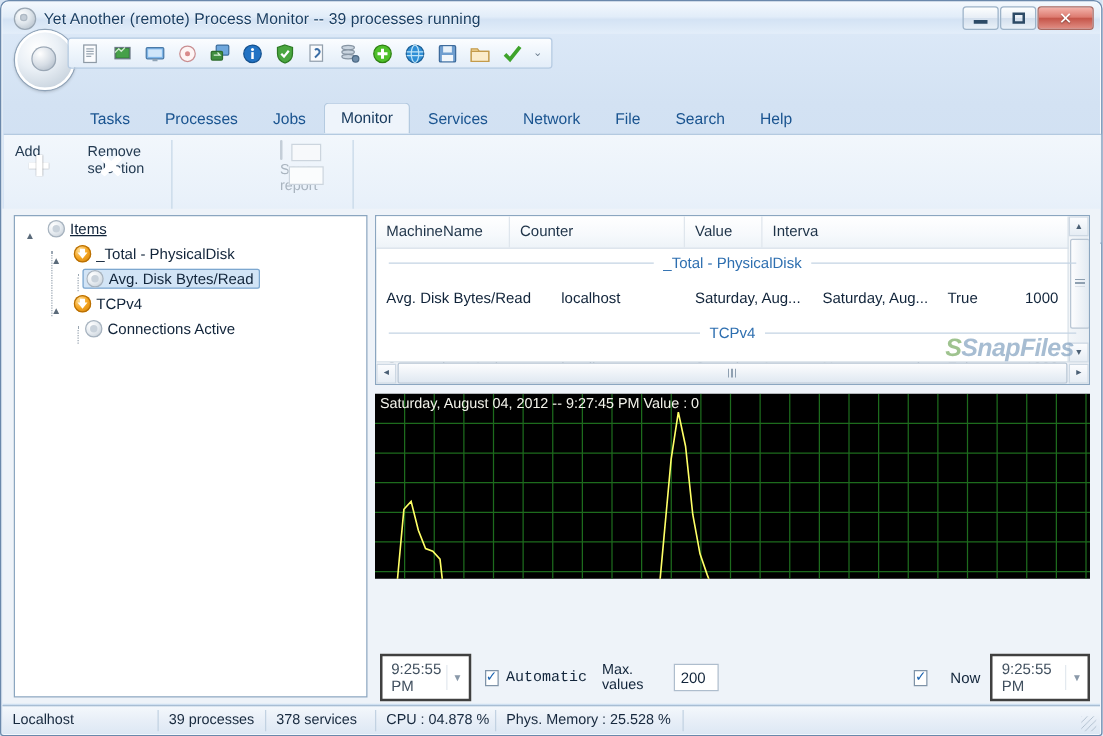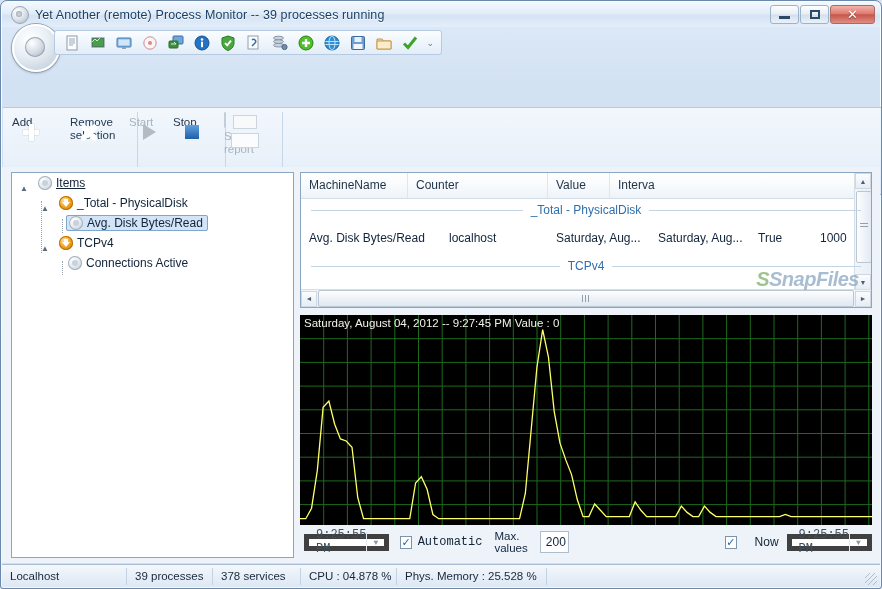--- a/index.html
+++ b/index.html
@@ -181,28 +181,27 @@
     background:linear-gradient(180deg,#f2f5f9,#e7eef5);border-top:1px solid #d6dfe8;display:flex;align-items:center;}
   #ghthumb{flex:1;height:15px;margin:0 1px;
     background:linear-gradient(180deg,#fdfdfe,#dfe8f1);border:1px solid #b9c6d4;border-radius:2px;position:relative;}
   #ghthumb .grip{position:absolute;left:50%;top:4px;margin-left:-4px;width:8px;height:7px;
     background:repeating-linear-gradient(90deg,#8fa0b1 0 1px,transparent 1px 3px);}
   #watermark{position:absolute;right:12px;bottom:16px;z-index:5;font-style:italic;font-weight:bold;
     font-size:20px;color:#8aa7c4;opacity:.75;letter-spacing:-.5px;pointer-events:none;}
   #watermark .sf{color:#7fb06a;}
   
   #chartpanel{position:absolute;left:298px;top:148px;width:572px;height:243px;}
-  #plot{position:absolute;left:0;top:0;width:572px;height:210px;background:#000;overflow:hidden;}
+  #plot{position:absolute;left:0;top:0;width:572px;height:148px;background:#000;overflow:hidden;}
   #plotlabel{position:absolute;left:4px;top:2px;color:#f2f2ea;font-size:11.5px;white-space:nowrap;z-index:3;}
   #chartctrls{position:absolute;left:0;top:212px;width:572px;height:30px;display:flex;align-items:center;}
   .combo{
-    height:17px;box-sizing:border-box;border:5px solid #404040;background:#fff;
+    height:38px;box-sizing:border-box;border:2px solid #404040;background:#fff;
     display:flex;align-items:center;padding-left:7px;font-size:12px;color:#41505f;
     position:relative;
-    font-family:Liberation Mono, monospace;
   }
   .combo .cv{flex:1;}
   .combo .arrow{width:17px;height:20px;display:flex;align-items:center;justify-content:center;
     color:#8a99a9;font-size:8px;border-left:1px solid #e3e9ef;}
   .chk{width:13px;height:13px;box-sizing:border-box;border:1px solid #7f93a8;background:#fff;
     display:flex;align-items:center;justify-content:center;}
   .chk .tick{color:#1a62b0;font-size:11px;line-height:1;font-weight:bold;}
   .ctl-label{font-size:12px;color:#11243a;}
   .numbox{width:44px;height:22px;box-sizing:border-box;border:1px solid #aebdcd;background:#fff;
     font-size:12px;color:#11243a;padding-left:5px;line-height:20px;}
@@ -332,49 +331,48 @@
           </svg>
       </span>
       <span class="tsicon">
         <svg width="16" height="16" viewBox="0 0 16 16">
             <path d="M2 8.5l4 4L14 2.5" stroke="#3ea32b" stroke-width="3" fill="none"></path>
           </svg>
       </span>
       <span style="margin-left:auto;margin-right:7px;color:#6a7b8c;font-size:9px;">⌄</span>
     </div>
 
+    <div id="tabs">
+      <div class="tab">Tasks</div>
+      <div class="tab">Processes</div>
+      <div class="tab">Jobs</div>
+      <div class="tab active">Monitor</div>
+      <div class="tab">Services</div>
+      <div class="tab">Network</div>
+      <div class="tab">File</div>
+      <div class="tab">Search</div>
+      <div class="tab">Help</div>
+    </div>
 
     <div id="ribbonbody">
 
       <div class="rgroup" style="left:9px;width:126px;">
         <div class="rbtn" style="left:0;">
           <span class="bigicon ic-add"></span>
           <span class="cap">Add</span>
         </div>
         <div class="rbtn" style="left:58px;">
           <span class="bigicon ic-remove"></span>
           <span class="cap">Remove</span>
           <span class="cap" style="margin-top:0;">selection</span>
         </div>
         <div class="glabel">Monitor a process</div>
         <div class="gsep"></div>
       </div>
 
-      <div class="rgroup" style="left:128px;width:95px;">
-        <div class="rbtn dim" style="left:-2px;">
-          <span class="bigicon ic-start"></span>
-          <span class="cap">Start</span>
-        </div>
-        <div class="rbtn" style="left:42px;">
-          <span class="bigicon ic-stop"></span>
-          <span class="cap">Stop</span>
-        </div>
-        <div class="glabel">Monitor</div>
-        <div class="gsep"></div>
-      </div>
 
       <div class="rgroup" style="left:224px;width:56px;">
         <div class="rbtn dim" style="left:-3px;width:58px;">
           <span class="ic-save"></span>
           <span class="cap">Save</span>
           <span class="cap" style="margin-top:0;">report</span>
         </div>
         <div class="glabel">Report</div>
         <div class="gsep"></div>
       </div>

